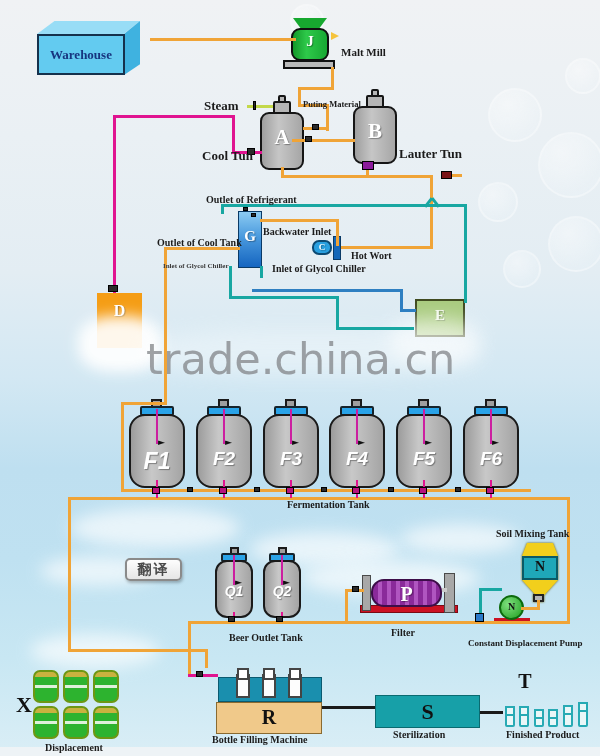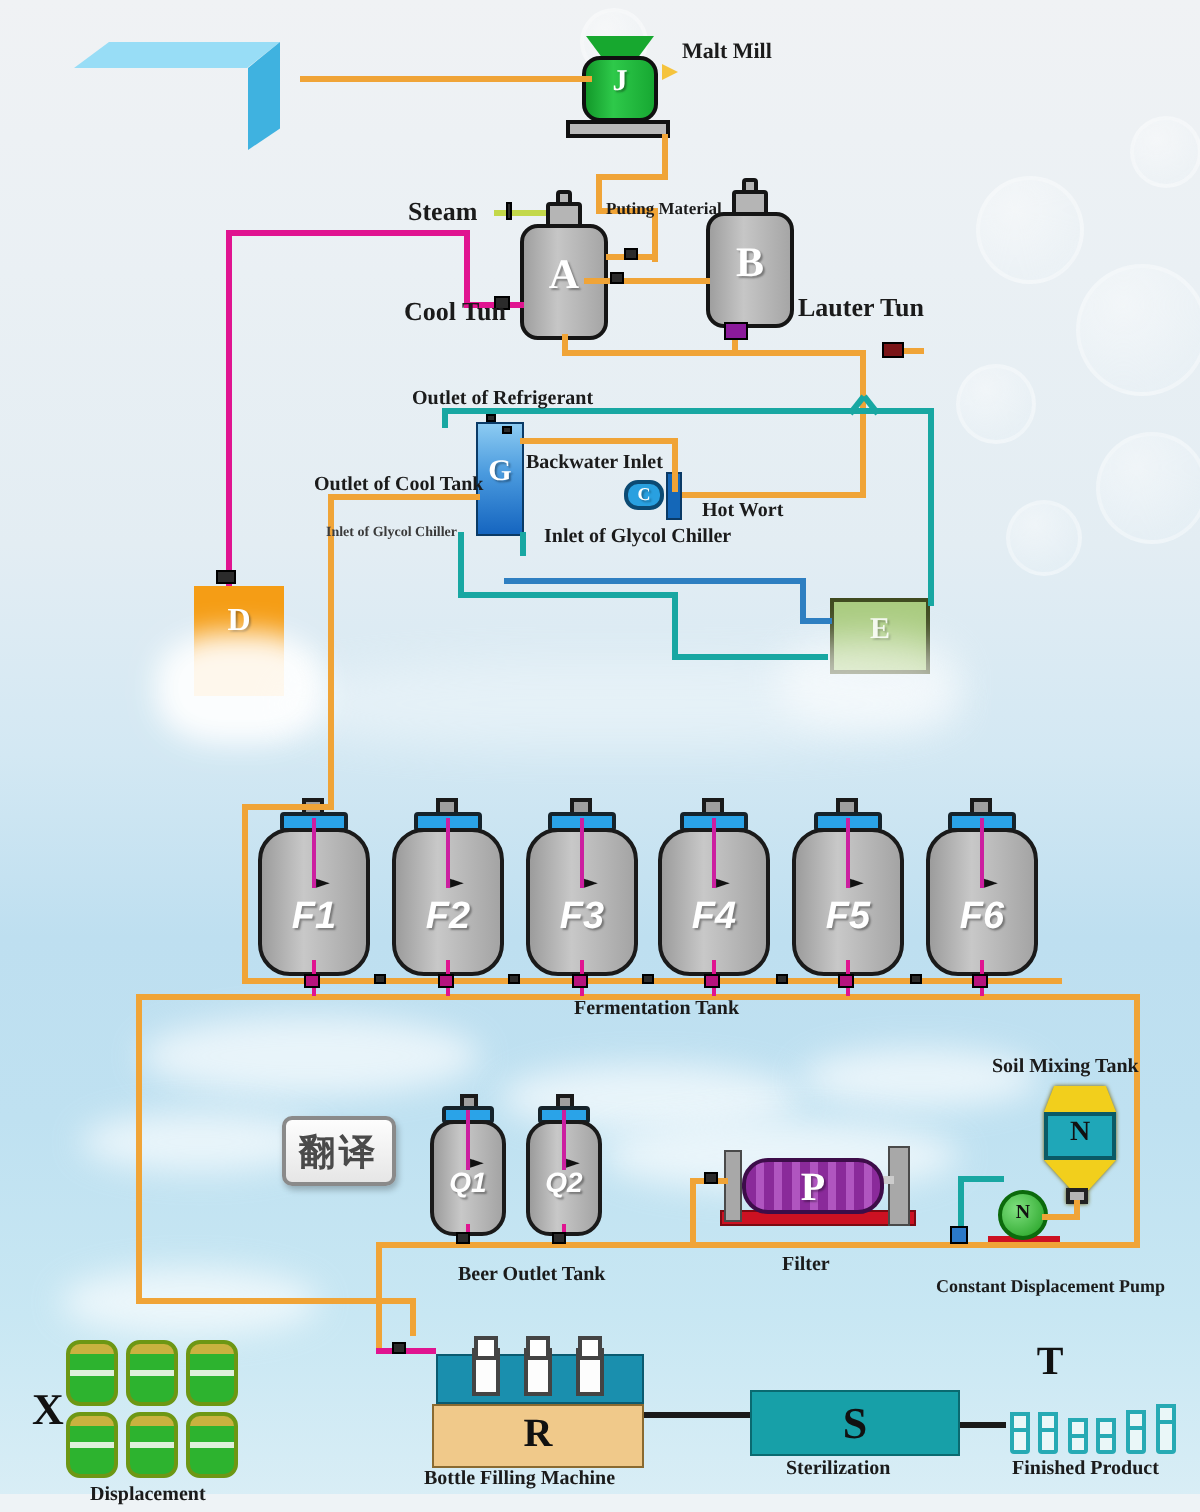--- a/index.html
+++ b/index.html
@@ -103,23 +103,23 @@
                   width:8px; height:8px; background:#fff; border:2px solid #444; }
   .sbox { position:absolute; left:375px; top:695px; width:105px; height:33px; background:#17a0a8; border:1px solid #0a6a70; }
   .fbot { position:absolute; width:10px; border:2px solid #27aab4; background:#eaf7f8; border-radius:2px; }
   .fbot::before { content:''; position:absolute; left:50%; transform:translateX(-50%); top:-7px;
                   width:6px; height:6px; background:#eaf7f8; border:2px solid #27aab4; }
 
   .wash { position:absolute; background:#fff; border-radius:40%; }
   .wm { position:absolute; left:146px; top:334px; font-family:"DejaVu Sans",sans-serif;
         font-size:43px; color:#86898d; opacity:.78; letter-spacing:0; }
 
-  .trbtn { position:absolute; left:141px; top:558px; width:57px; height:35px; border:2px solid #8a8a8a; border-radius:5px;
+  .trbtn { position:absolute; left:125px; top:558px; width:57px; height:23px; border:2px solid #8a8a8a; border-radius:5px;
            background:linear-gradient(180deg,#fdfdfd,#e6e6e6); box-shadow:1px 2px 3px rgba(0,0,0,.25);
-           display:flex; align-items:center; justify-content:center; font-size:18px; font-weight:bold;
+           display:flex; align-items:center; justify-content:center; font-size:14px; font-weight:bold;
            color:#4a4a4a; letter-spacing:2px; font-family:"DejaVu Sans",sans-serif; }
 </style>
 </head>
 <body>
 
 <div class="stage">
 
   <div class="bub" style="left:488px;top:88px;width:54px;height:54px;"></div>
   <div class="bub" style="left:538px;top:132px;width:66px;height:66px;"></div>
   <div class="bub" style="left:478px;top:182px;width:40px;height:40px;"></div>
@@ -130,20 +130,23 @@
   <div class="cloud" style="left:70px;top:508px;width:170px;height:40px;"></div>
   <div class="cloud" style="left:250px;top:532px;width:150px;height:34px;"></div>
   <div class="cloud" style="left:400px;top:524px;width:120px;height:30px;"></div>
   <div class="cloud" style="left:40px;top:556px;width:120px;height:30px;"></div>
   <div class="cloud" style="left:300px;top:560px;width:180px;height:36px;"></div>
   <div class="cloud" style="left:30px;top:634px;width:130px;height:34px;"></div>
   <div class="strip"></div>
 
   <div class="wh-top"></div>
   <div class="wh-side"></div>
+  <div class="wh-front">
+    <span>Warehouse</span>
+  </div>
 
   <div class="mill-flare"></div>
   <div class="mill-body"></div>
   <div class="mill-base"></div>
   <div class="letter" style="left:291px;top:33px;width:38px;font-size:15px;">J</div>
   <div class="ptr-icon"></div>
 
   <div class="neck" style="left:278px;top:95px;width:8px;height:8px;"></div>
   <div class="neck" style="left:273px;top:101px;width:18px;height:13px;"></div>
   <div class="tkab" style="left:260px;top:112px;"></div>
@@ -177,21 +180,21 @@
       <div class="fneck" style="left:351px;top:399px;"></div>
     <div class="fcap" style="left:340px;top:406px;"></div>
     <div class="ftk" style="left:329px;top:414px;"></div>
       <div class="fneck" style="left:418px;top:399px;"></div>
     <div class="fcap" style="left:407px;top:406px;"></div>
     <div class="ftk" style="left:396px;top:414px;"></div>
       <div class="fneck" style="left:485px;top:399px;"></div>
     <div class="fcap" style="left:474px;top:406px;"></div>
     <div class="ftk" style="left:463px;top:414px;"></div>
     </div>
-  <div class="letter ital" style="left:129px;top:448px;width:56px;font-size:19px;">F1</div>
+  <div class="letter ital" style="left:129px;top:448px;width:56px;font-size:23px;">F1</div>
   <div class="letter ital" style="left:196px;top:448px;width:56px;font-size:19px;">F2</div>
   <div class="letter ital" style="left:263px;top:448px;width:56px;font-size:19px;">F3</div>
   <div class="letter ital" style="left:329px;top:448px;width:56px;font-size:19px;">F4</div>
   <div class="letter ital" style="left:396px;top:448px;width:56px;font-size:19px;">F5</div>
   <div class="letter ital" style="left:463px;top:448px;width:56px;font-size:19px;">F6</div>
 
   <div id="qtanks">
       <div class="qneck" style="left:230px;top:547px;"></div>
     <div class="qcap" style="left:221px;top:553px;"></div>
     <div class="qtk" style="left:215px;top:560px;"></div>
@@ -243,20 +246,21 @@
   <div class="fbot" style="left:505px;top:711px;height:16px;"></div>
   <div class="fbot" style="left:519px;top:711px;height:16px;"></div>
   <div class="fbot" style="left:534px;top:714px;height:13px;"></div>
   <div class="fbot" style="left:548px;top:714px;height:13px;"></div>
   <div class="fbot" style="left:563px;top:710px;height:17px;"></div>
   <div class="fbot" style="left:578px;top:707px;height:20px;"></div>
 
   <div class="wash" style="left:78px;top:316px;width:84px;height:56px;opacity:.92;filter:blur(7px);"></div>
   <div class="wash" style="left:390px;top:318px;width:90px;height:46px;opacity:.55;filter:blur(9px);"></div>
   <div class="wash" style="left:140px;top:330px;width:340px;height:44px;opacity:.35;filter:blur(10px);"></div>
+  <div class="wm">trade.china.cn</div>
 
   <div id="pipes" style="position:absolute;left:0;top:0;width:600px;height:756px;">
       <div class="pp pc-o" style="left: 150px; top: 38px; width: 146px; height: 3px;"></div>
       <div class="pp pc-o" style="left: 331px; top: 67px; width: 3px; height: 23px;"></div>
       <div class="pp pc-o" style="left: 298px; top: 87px; width: 36px; height: 3px;"></div>
       <div class="pp pc-o" style="left: 298px; top: 87px; width: 3px; height: 20px;"></div>
       <div class="pp pc-o" style="left: 298px; top: 104px; width: 31px; height: 3px;"></div>
       <div class="pp pc-o" style="left: 326px; top: 104px; width: 3px; height: 27px;"></div>
       <div class="pp pc-o" style="left: 303px; top: 127px; width: 25px; height: 3px;"></div>
       <div class="pp pc-o" style="left: 292px; top: 139px; width: 63px; height: 3px;"></div>
@@ -351,21 +355,21 @@
       <div class="iarr" style="left: 292px; top: 438px;">►</div>
       <div class="iarr" style="left: 358px; top: 438px;">►</div>
       <div class="iarr" style="left: 425px; top: 438px;">►</div>
       <div class="iarr" style="left: 492px; top: 438px;">►</div>
       <div class="iarr" style="left: 235px; top: 578px;">►</div>
       <div class="iarr" style="left: 283px; top: 578px;">►</div>
     </div>
   <div class="peakseg" style="left:427px;top:197px;transform:rotate(38deg);"></div>
   <div class="peakseg" style="left:434px;top:197px;transform:rotate(-38deg);"></div>
 
-  <div class="lb md" style="left:341px;top:20px;">Malt Mill</div>
+  <div class="lb md" style="left:341px;top:46px;">Malt Mill</div>
   <div class="lb lg" style="left:204px;top:98px;">Steam</div>
   <div class="lb sm" style="left:303px;top:99px;">Puting Material</div>
   <div class="lb lg" style="left:202px;top:148px;">Cool Tun</div>
   <div class="lb lg" style="left:399px;top:146px;">Lauter Tun</div>
   <div class="lb" style="left:206px;top:194px;">Outlet of Refrigerant</div>
   <div class="lb" style="left:263px;top:226px;">Backwater Inlet</div>
   <div class="lb" style="left:157px;top:237px;">Outlet of Cool Tank</div>
   <div class="lb xs" style="left:163px;top:262px;">Inlet of Glycol Chiller</div>
   <div class="lb" style="left:272px;top:263px;">Inlet of Glycol Chiller</div>
   <div class="lb" style="left:351px;top:250px;">Hot Wort</div>

